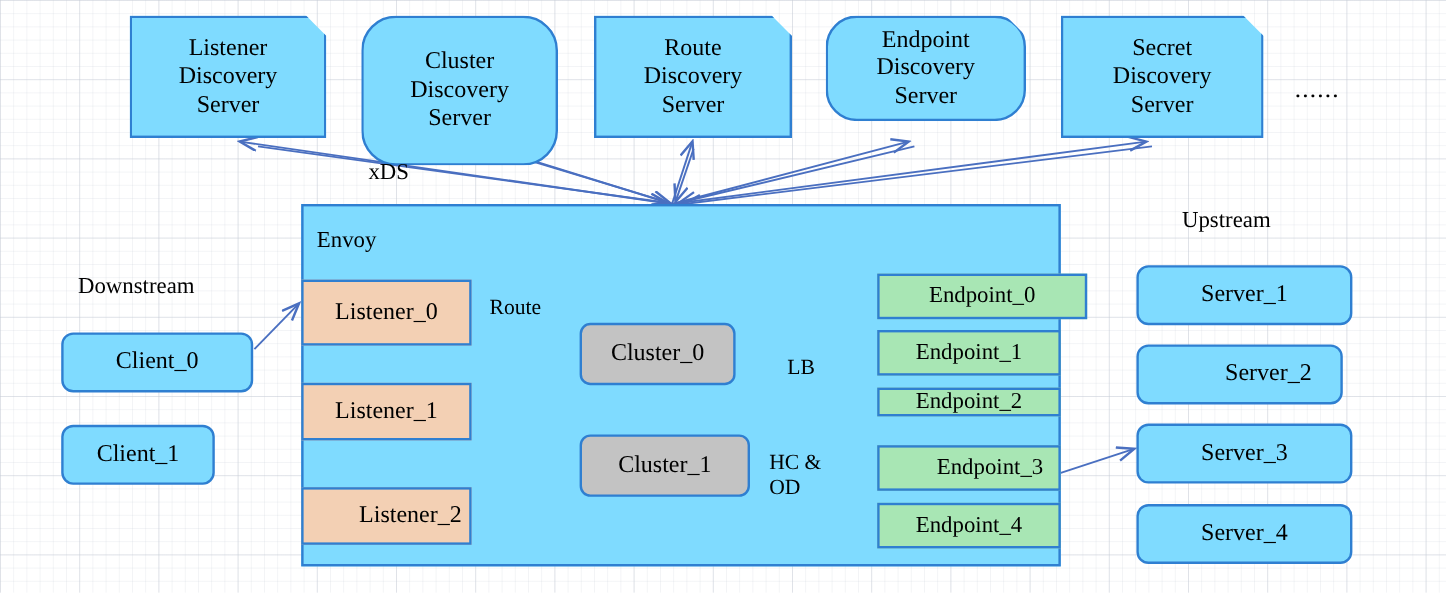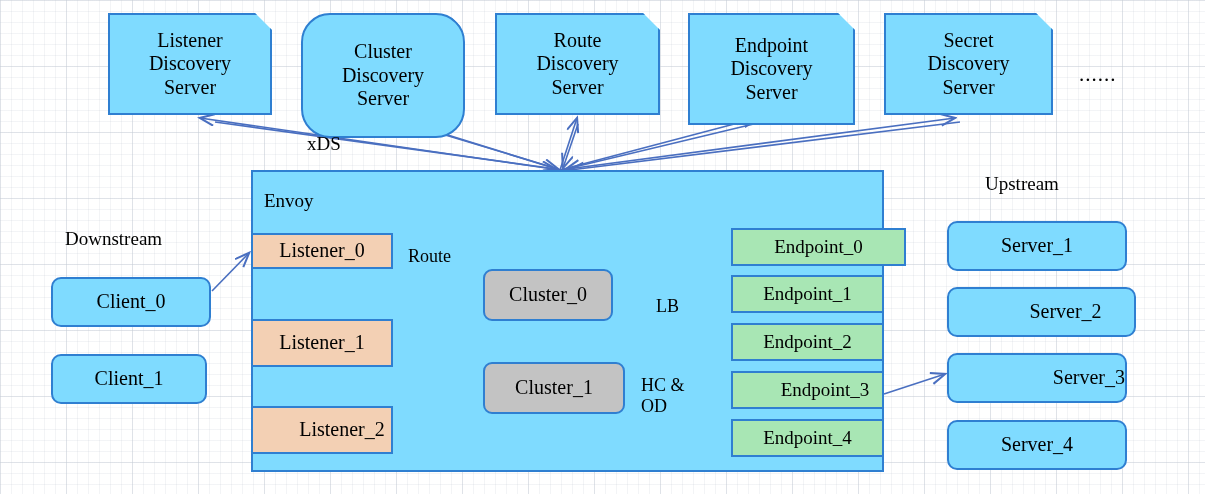--- a/index.html
+++ b/index.html
@@ -156,21 +156,21 @@
 Discovery
 Server</span>
   </div>
 
   <div class="node xds-box folded" style="left:495px; top:13px; width:165px; height:102px;">
     <span>Route
 Discovery
 Server</span>
   </div>
 
-  <div class="node xds-box folded" style="left:688px; top:13px; width:167px; height:112px;">
+  <div class="node xds-box folded" style="left:688px; top:13px; width:167px; height:88px;border-radius:26px;">
     <span>Endpoint
 Discovery
 Server</span>
   </div>
 
   <div class="node xds-box folded" style="left:884px; top:13px; width:169px; height:102px;">
     <span>Secret
 Discovery
 Server</span>
   </div>
@@ -180,21 +180,21 @@
   <div class="plain-label" style="left:266px; top:133px;padding-left:41px;">xDS</div>
 
   <div class="plain-label" style="left:65px; top:228px;">Downstream</div>
 
   <div class="plain-label" style="left:985px; top:173px;">Upstream</div>
 
   <div class="node envoy-container" style="left:251px; top:170px; width:633px; height:302px;"></div>
 
   <div class="envoy-label">Envoy</div>
 
-  <div class="node listener-box" style="left:251px; top:233px; width:142px; height:36px;">
+  <div class="node listener-box" style="left:251px; top:233px; width:142px; height:55px;">
     <span>Listener_0</span>
   </div>
 
   <div class="node listener-box" style="left:251px; top:319px; width:142px; height:48px;">
     <span>Listener_1</span>
   </div>
 
   <div class="node listener-box" style="left:251px; top:406px; width:142px; height:48px;padding-left:40px;">
     <span>Listener_2</span>
   </div>
@@ -208,21 +208,21 @@
   </div>
 
   <div class="node endpoint-box" style="left:731px; top:228px; width:175px; height:38px;">
     <span>Endpoint_0</span>
   </div>
 
   <div class="node endpoint-box" style="left:731px; top:275px; width:153px; height:38px;">
     <span>Endpoint_1</span>
   </div>
 
-  <div class="node endpoint-box" style="left:731px; top:323px; width:153px; height:38px;">
+  <div class="node endpoint-box" style="left:731px; top:323px; width:153px; height:24px;">
     <span>Endpoint_2</span>
   </div>
 
   <div class="node endpoint-box" style="left:731px; top:371px; width:153px; height:38px;padding-left:35px;">
     <span>Endpoint_3</span>
   </div>
 
   <div class="node endpoint-box" style="left:731px; top:419px; width:153px; height:38px;">
     <span>Endpoint_4</span>
   </div>
@@ -231,33 +231,33 @@
 
   <div class="edge-label" style="left:656px; top:296px;">LB</div>
 
   <div class="edge-label" style="left:641px; top:375px;">HC &amp;
 OD</div>
 
   <div class="node rounded-cyan" style="left:51px; top:277px; width:160px; height:50px;">
     <span>Client_0</span>
   </div>
 
-  <div class="node rounded-cyan" style="left:51px; top:354px; width:156px; height:50px;">
+  <div class="node rounded-cyan" style="left:51px; top:354px; width:128px; height:50px;">
     <span>Client_1</span>
   </div>
 
   <div class="node rounded-cyan" style="left:947px; top:221px; width:180px; height:50px;">
     <span>Server_1</span>
   </div>
 
-  <div class="node rounded-cyan" style="left:947px; top:287px; width:189px; height:50px;padding-left:48px;">
+  <div class="node rounded-cyan" style="left:947px; top:287px; width:172px; height:50px;padding-left:48px;">
     <span>Server_2</span>
   </div>
 
-  <div class="node rounded-cyan" style="left:947px; top:353px; width:180px; height:50px;justify-content:flex-end;">
+  <div class="node rounded-cyan" style="left:947px; top:353px; width:180px; height:50px;">
     <span>Server_3</span>
   </div>
 
   <div class="node rounded-cyan" style="left:947px; top:420px; width:180px; height:50px;">
     <span>Server_4</span>
   </div>
 
 </div>
 
 </body></html>

